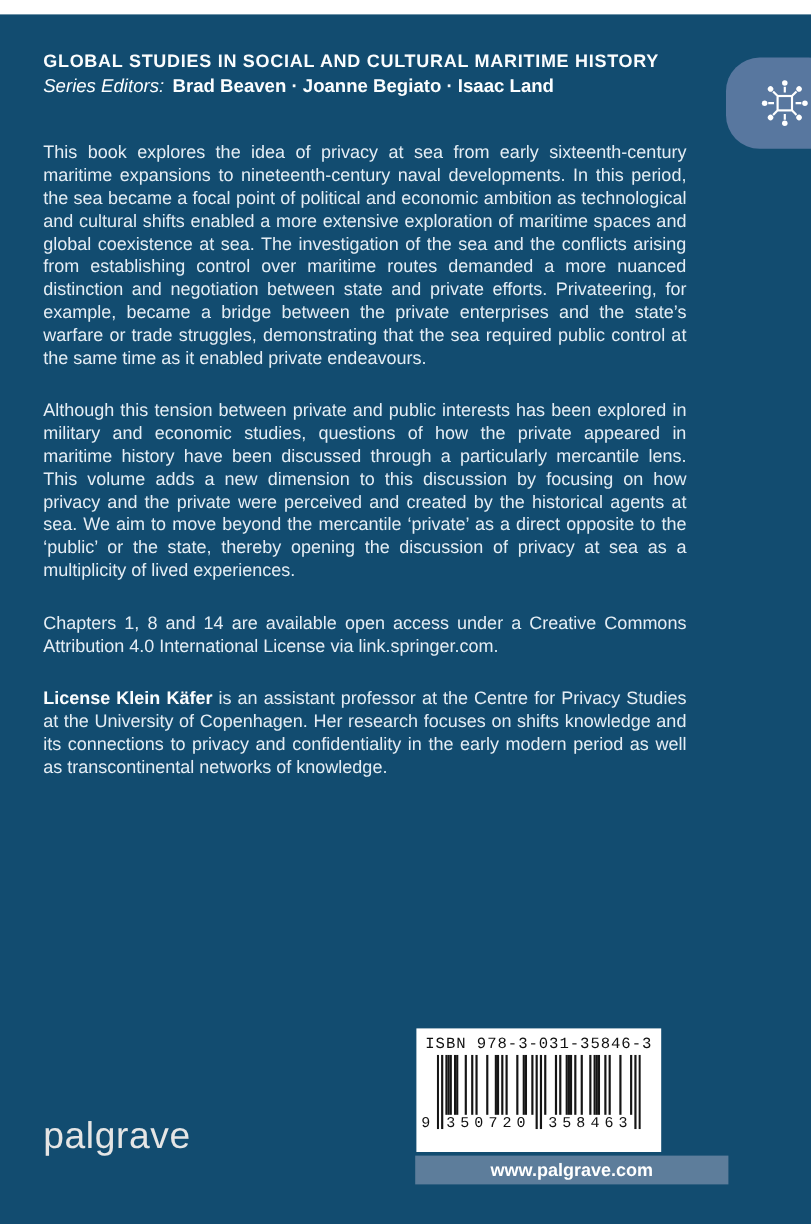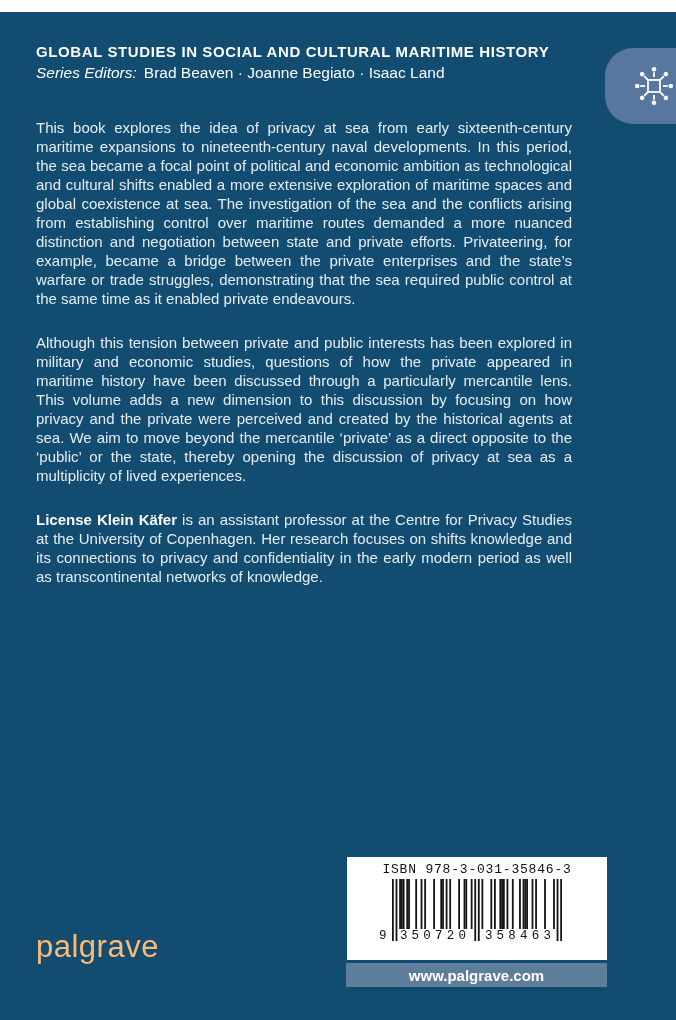--- a/index.html
+++ b/index.html
@@ -24,21 +24,21 @@
     color: var(--title_text, #fbfdfe);
   }
   .series-editors {
     margin-top: 2px;
     font-size: 15.5px;
     line-height: 20px;
     color: var(--title_text, #fbfdfe);
     white-space: nowrap;
   }
   .editors-label { font-style: italic; margin-right: 7px; }
-  .editors-names { font-weight: normal; }
+  .editors-names { font-weight: bold; }
 
   
   .series-badge {
     position: absolute;
     left: 605px;
     top: 36px;
     width: 97px;            
     height: 76px;
     border-radius: 28px;
     background: var(--series_badge, #58779f);
@@ -55,30 +55,30 @@
     width: 536px;
     font-size: 15px;
     line-height: 19px;
     text-align: justify;
     color: var(--body_text, #e4edf4);
   }
   .blurb p { margin: 0 0 25px 0; }
   .blurb b { font-weight: bold; color: var(--title_text, #fbfdfe); }
 
   
-  .publisher { position: absolute; left: 36px; top: 918px; color: #fdba74; }
+  .publisher { position: absolute; left: 36px; top: 918px; color: #e5e5e5; }
   .pub-line1 { font-size: 31px; line-height: 34px; letter-spacing: 0.5px; }
   .pub-line2 { font-size: 24px; line-height: 26px; letter-spacing: 0.6px; }
 
   
   .barcode-panel {
     position: absolute;
     left: 347px;
     top: 845px;
-    width: 260px;
+    width: 204px;
     height: 103px;
     background: var(--panel, #ffffff);
   }
   .isbn {
     margin-top: 5px;
     text-align: center;
     font-family: "Liberation Mono", monospace;
     font-size: 13px;
     letter-spacing: 0.8px;
     color: #111111;
@@ -141,20 +141,21 @@
       <use href="#spoke" transform="rotate(180)"></use>
       <use href="#spoke" transform="rotate(225)"></use>
       <use href="#spoke" transform="rotate(270)"></use>
       <use href="#spoke" transform="rotate(315)"></use>
     </svg>
   </div>
 
   <main class="blurb">
     <p>This book explores the idea of privacy at sea from early sixteenth-century maritime expansions to nineteenth-century naval developments. In this period, the sea became a focal point of political and economic ambition as technological and cultural shifts enabled a more extensive exploration of maritime spaces and global coexistence at sea. The investigation of the sea and the conflicts arising from establishing control over maritime routes demanded a more nuanced distinction and negotiation between state and private efforts. Privateering, for example, became a bridge between the private enterprises and the state’s warfare or trade struggles, demonstrating that the sea required public control at the same time as it enabled private endeavours.</p>
     <p>Although this tension between private and public interests has been explored in military and economic studies, questions of how the private appeared in maritime history have been discussed through a particularly mercantile lens. This volume adds a new dimension to this discussion by focusing on how privacy and the private were perceived and created by the historical agents at sea. We aim to move beyond the mercantile ‘private’ as a direct opposite to the ‘public’ or the state, thereby opening the discussion of privacy at sea as a multiplicity of lived experiences.</p>
+    <p>Chapters 1, 8 and 14 are available open access under a Creative Commons Attribution 4.0 International License via link.springer.com.</p>
     <p><b>License Klein Käfer</b><span> is an assistant professor at the Centre for Privacy Studies at the University of Copenhagen. Her research focuses on shifts knowledge and its connections to privacy and confidentiality in the early modern period as well as transcontinental networks of knowledge.</span></p>
   </main>
 
   <div class="publisher">
     <div class="pub-line1">palgrave</div>
   </div>
 
   <div class="barcode-panel">
     <div class="isbn">ISBN 978-3-031-35846-3</div>
     <div class="ean">

